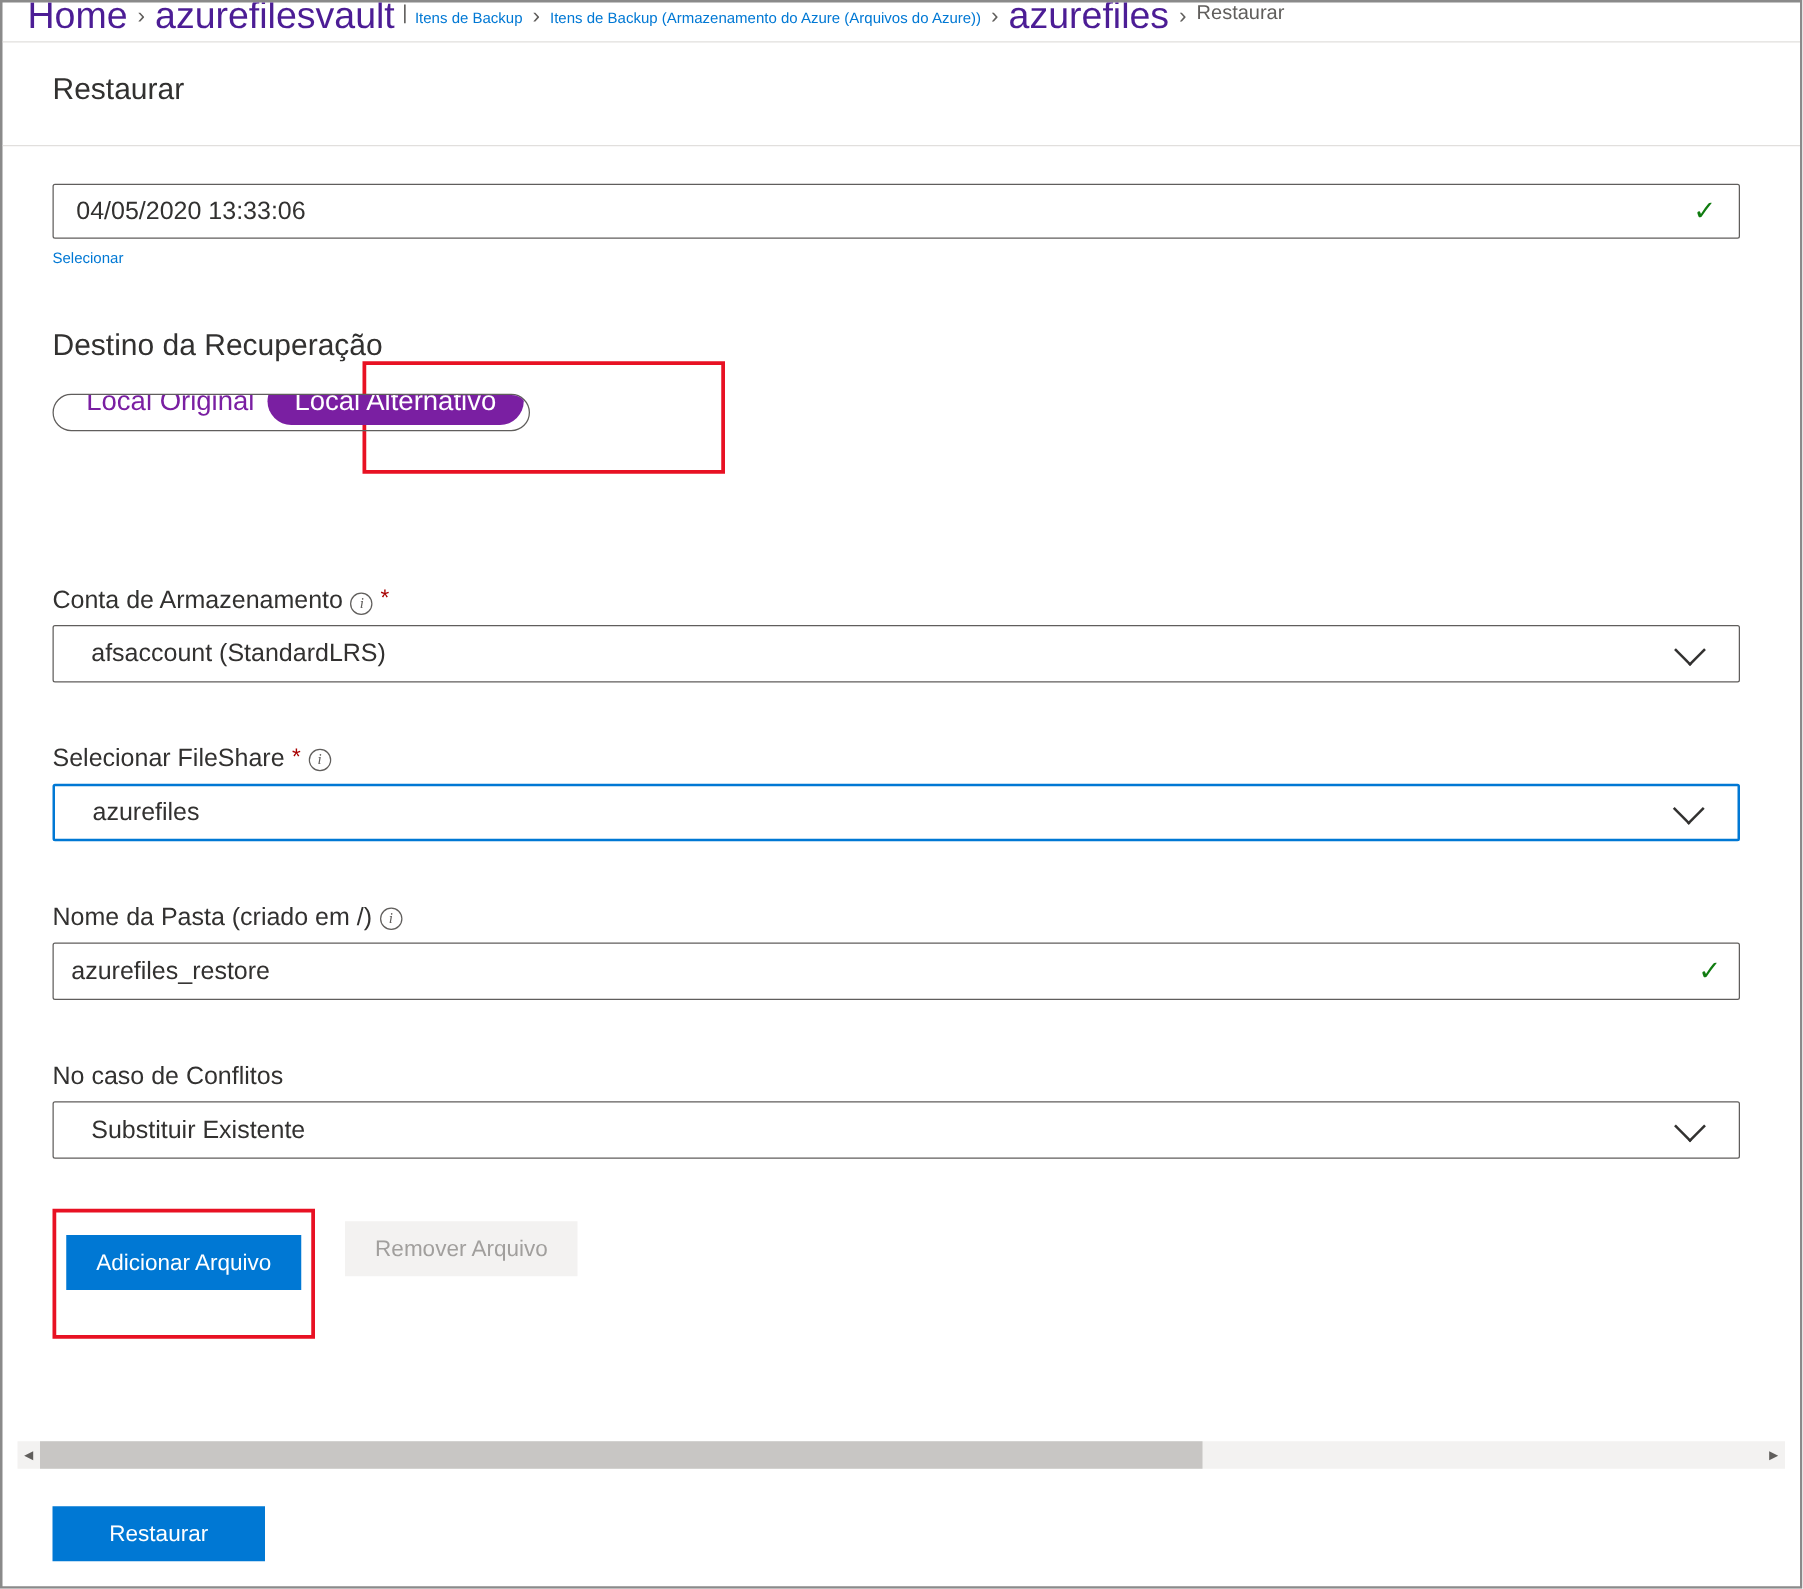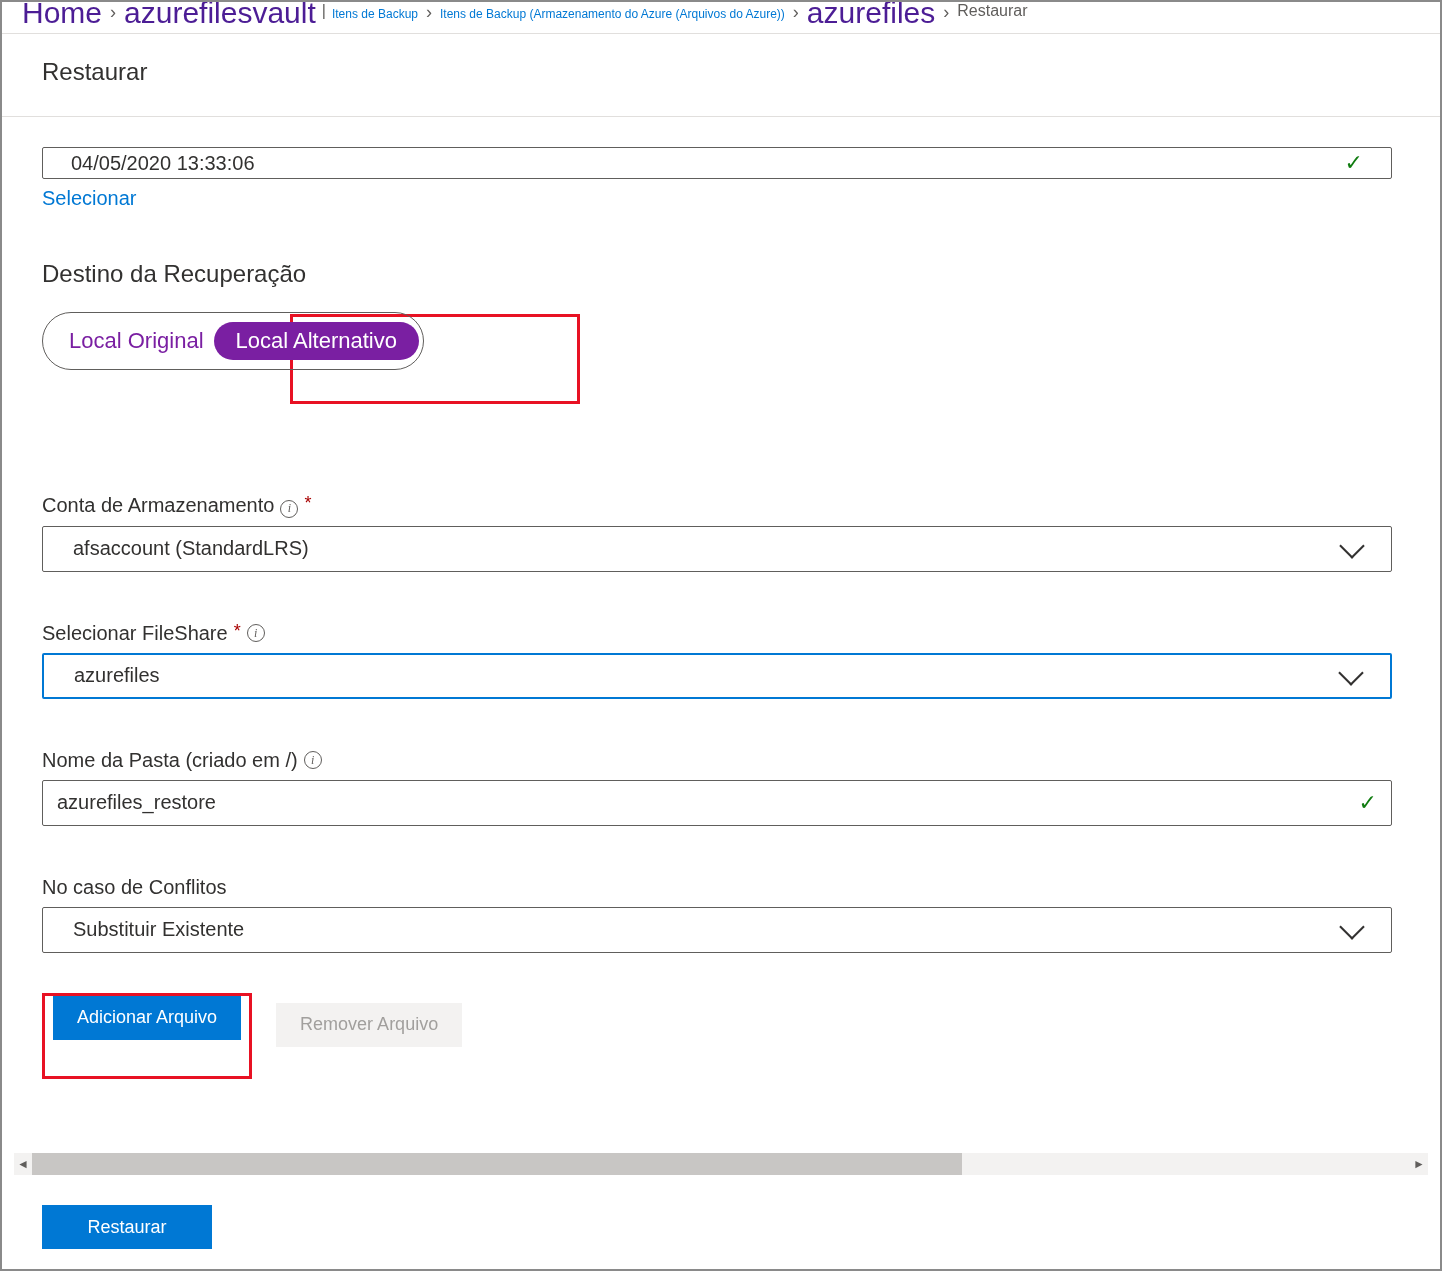--- a/index.html
+++ b/index.html
@@ -56,47 +56,47 @@
   }
   .rp-label {
     width: 500px;
     font-size: 18px;
     color: #323130;
   }
   .rp-field-col { flex:1; }
   .rp-field {
     border: 1px solid #605e5c;
     border-radius: 2px;
-    padding: 8px 28px;
+    padding: 8px 18px;
     font-size: 20px;
     color: #323130;
     display:flex;
     justify-content: space-between;
     align-items:center;
-    height:32px;
+    height:44px;
   }
   .rp-select {
     color: #0078d4;
-    font-size: 20px;
+    font-size: 12px;
     margin-top:8px;
     cursor:pointer;
     display:inline-block;
   }
   .section-label {
     font-size: 24px;
     color: #323130;
     margin-bottom: 24px;
   }
   .pill-group {
     display:inline-flex;
     border:1px solid #605e5c;
     border-radius: 30px;
     overflow:hidden;
-    height:58px;
-    align-items:center;
+    height:30px;
+    align-items:flex-end;
     padding: 4px;
   }
   .pill {
     padding: 6px 22px;
     font-size: 22px;
     cursor:pointer;
     border-radius:30px;
   }
   .pill.inactive { color:#7a1fa2; }
   .pill.active {
@@ -172,21 +172,21 @@
     border:none;
     cursor:pointer;
     display:inline-flex;
     align-items:center;
     justify-content:center;
   }
   .btn.primary { background:#0078d4; color:#fff; }
   .btn.disabled { background:#f3f2f1; color:#a19f9d; cursor:default; }
   .red-box2 {
     border:3px solid #e81123;
-    padding: 0 8px 36px 8px;
+    padding: 18px 8px 36px 8px;
     display:inline-block;
   }
   .hscroll {
     position:absolute;
     left:12px; right:12px; bottom:94px;
     height:22px;
     background:#f3f2f1;
     display:flex;
     align-items:center;
   }

